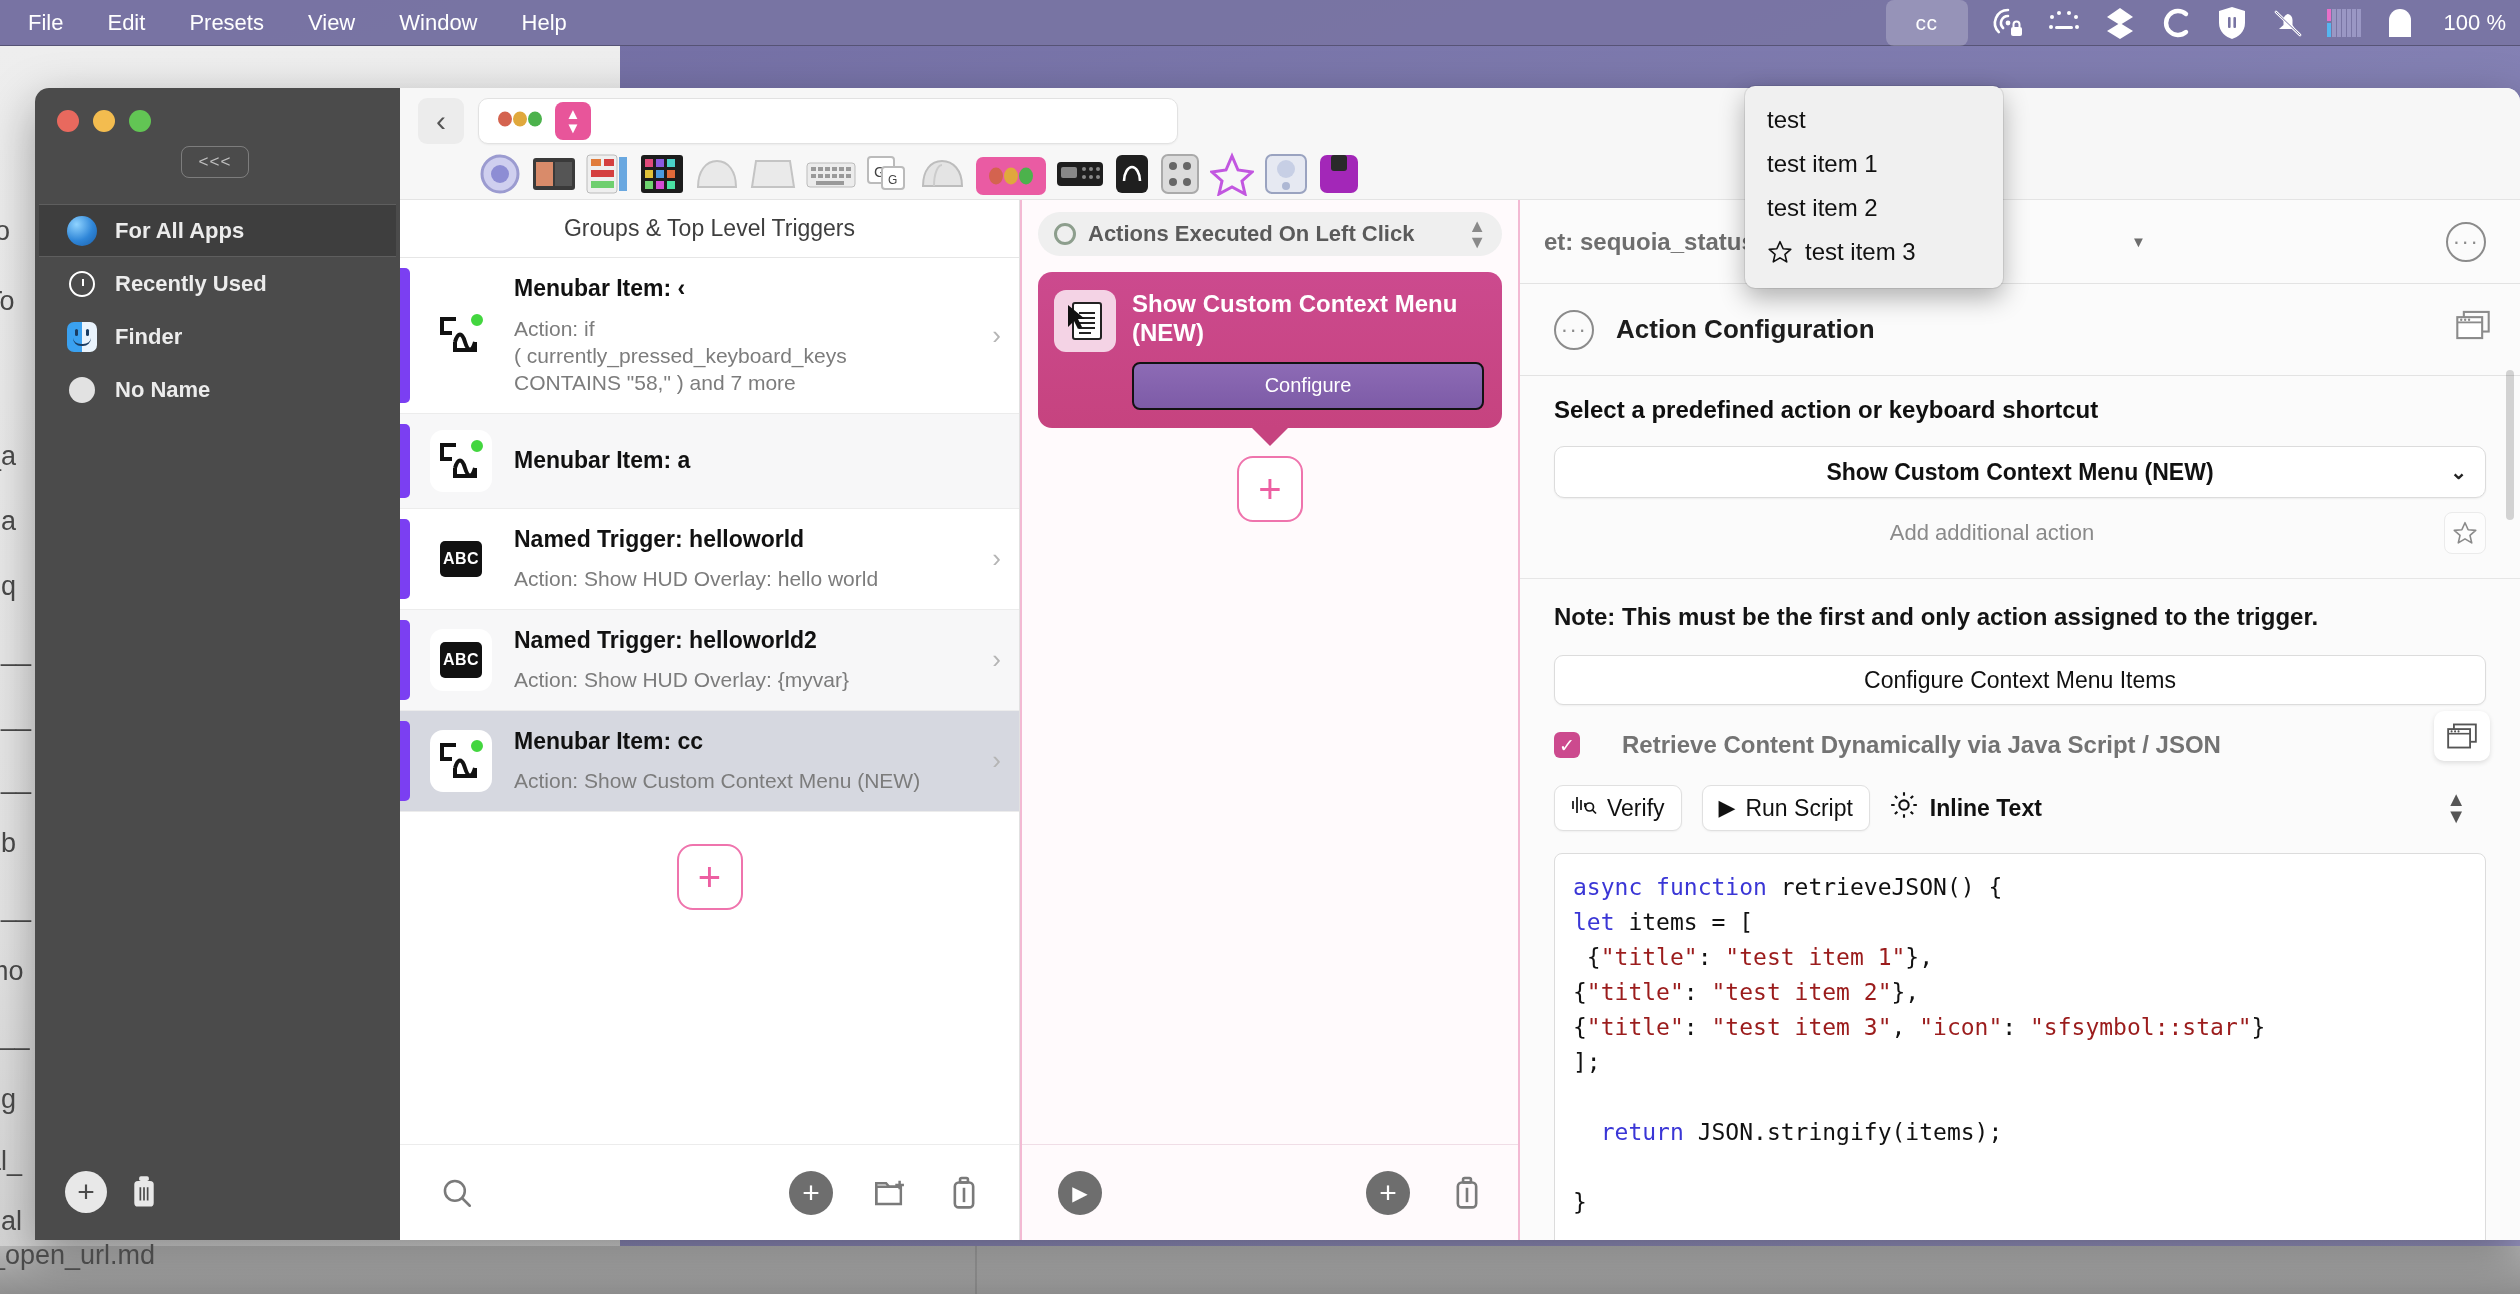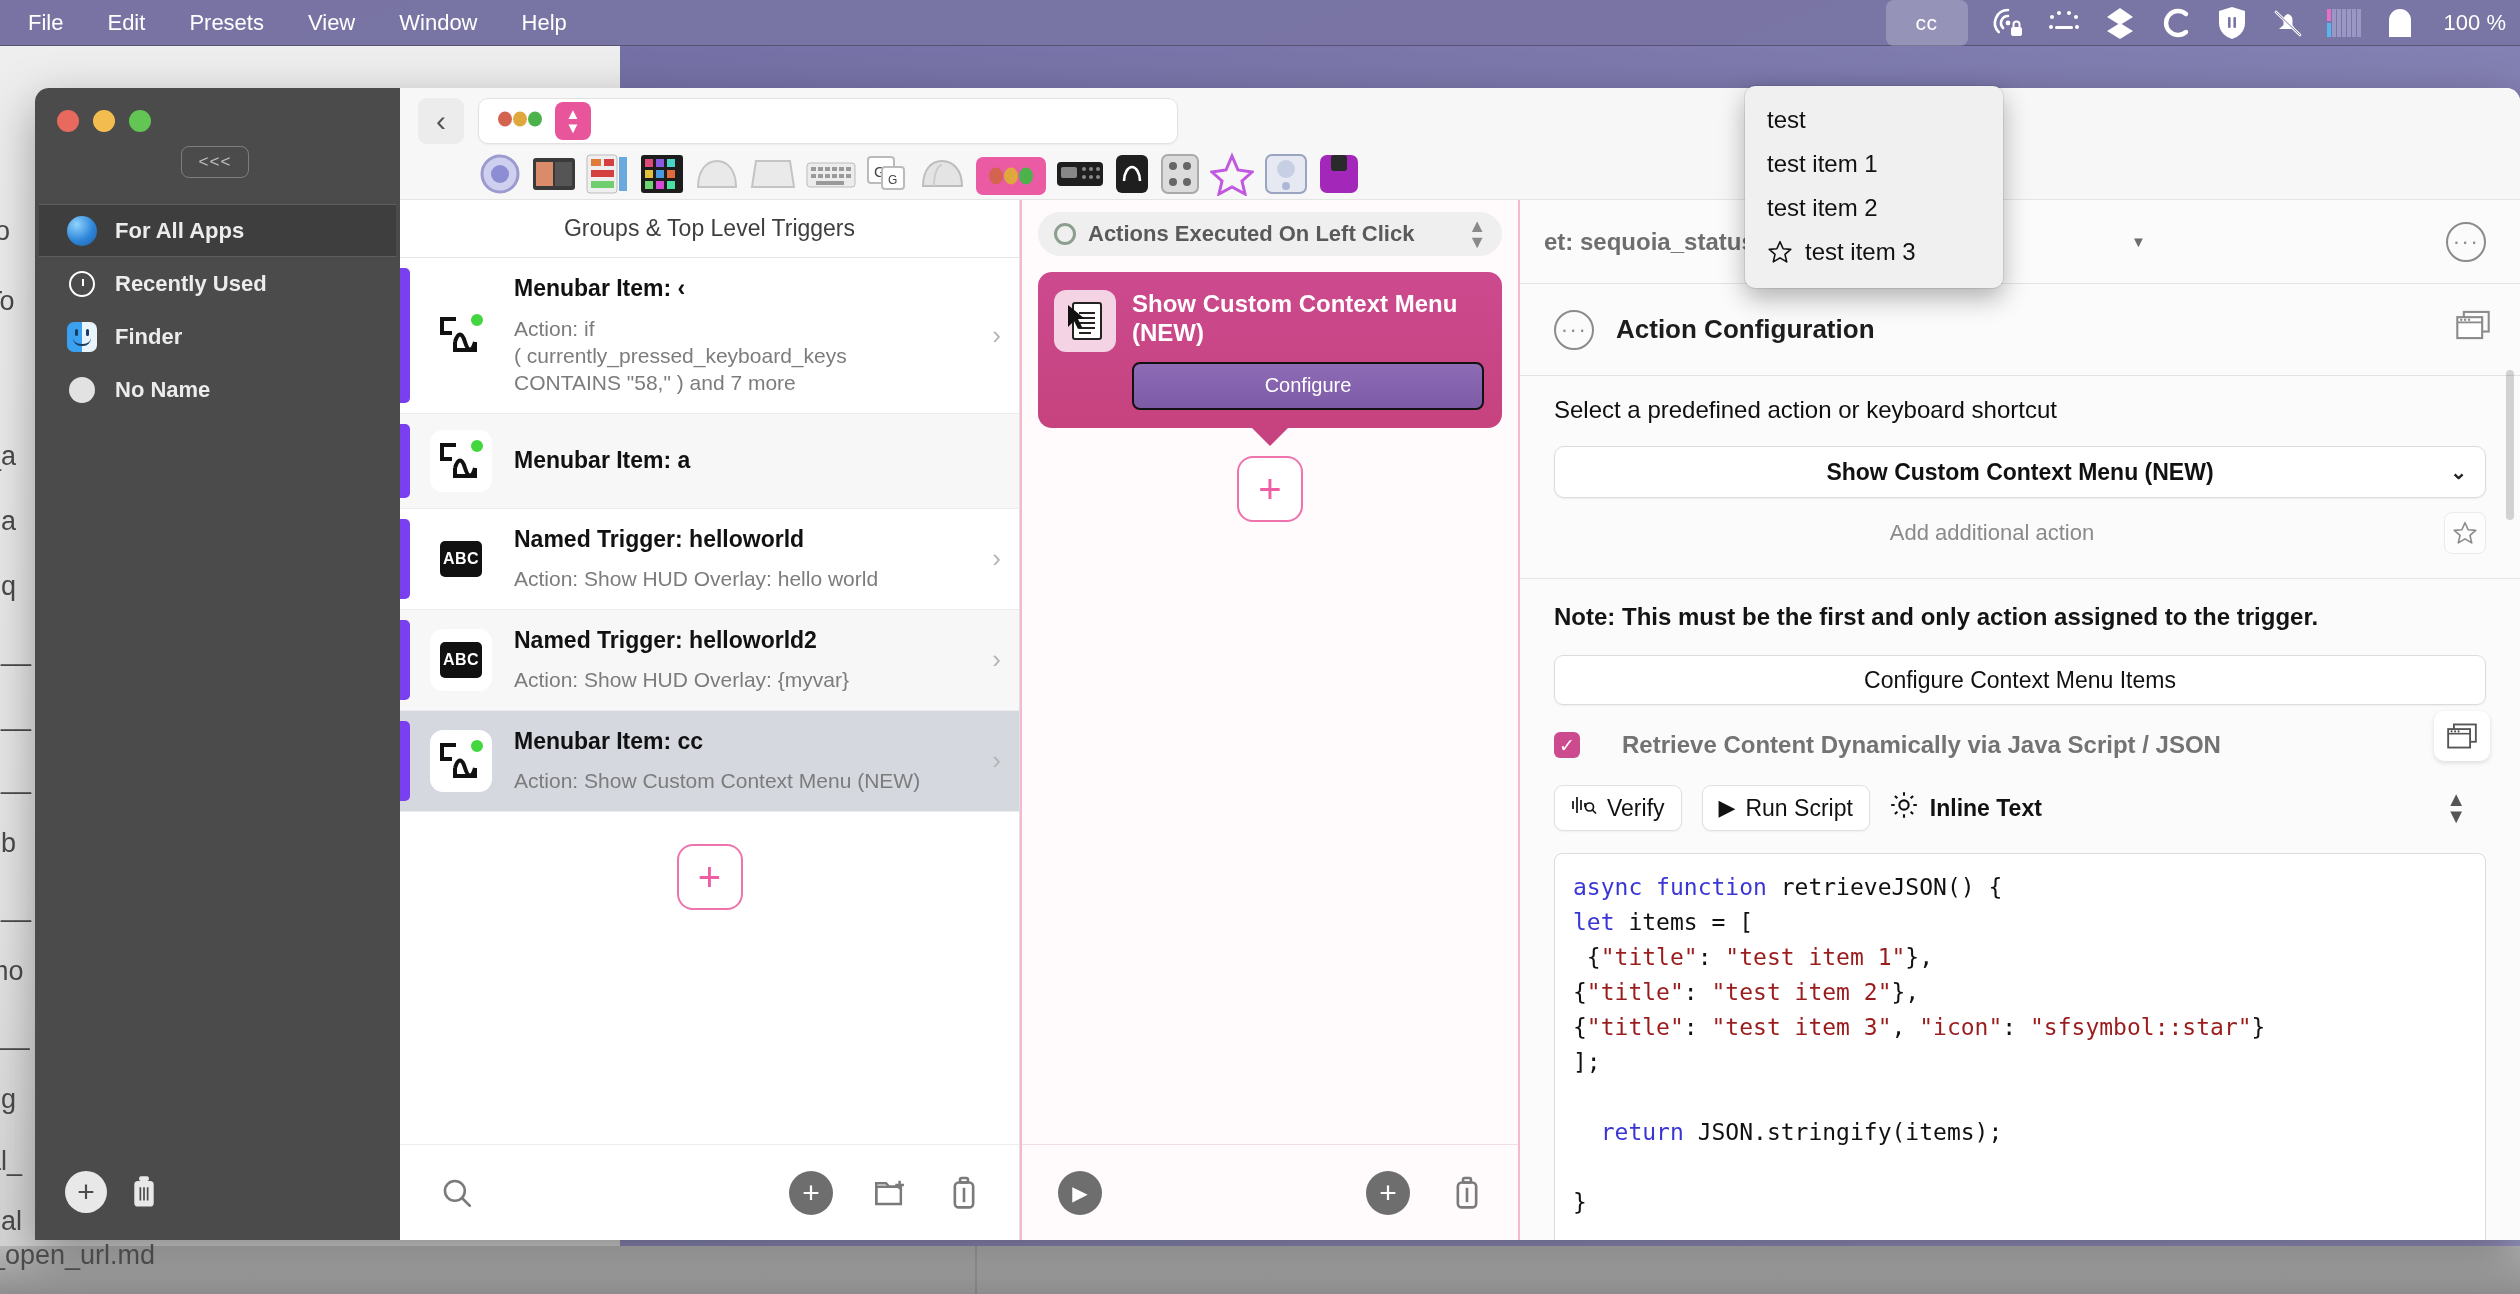--- a/index.html
+++ b/index.html
@@ -210,21 +210,21 @@
     letter-spacing: 1.5px; line-height: 0;
   }
   .cfg-section-head {
     height: 92px; display: flex; align-items: center; gap: 22px; padding: 0 34px;
     border-bottom: 1px solid #e3e3e3; position: relative;
   }
   .cfg-section-head .ttl { font-size: 26px; font-weight: bold; color: #1d1d1d; }
   .win-ico { position: absolute; right: 30px; top: 26px; color: #8b8b8b; }
   .cfg-body { flex: 1; overflow: hidden; padding: 0; }
   .sel-block { padding: 20px 34px 8px 34px; border-bottom: 1px solid #e6e6e6; }
-  .sel-lab { font-size: 24px; font-weight: normal; color: #0f0f0f; margin-bottom: 22px; }
+  .sel-lab { font-size: 24px; font-weight: bold; color: #0f0f0f; margin-bottom: 22px; }
   .sel-row { display: flex; align-items: center; gap: 14px; }
   .sel-box {
     flex: 1; height: 52px; background: #fff; border: 1px solid #dcdcdc; border-radius: 10px;
     box-shadow: 0 1px 2px rgba(0,0,0,0.06);
     display: flex; align-items: center; justify-content: center; position: relative;
     font-size: 23px; font-weight: bold; color: #111;
   }
   .sel-box .cv { position: absolute; right: 18px; color: #222; font-size: 20px; }
   .add-row { display: flex; align-items: center; gap: 14px; margin: 14px 0 16px 0; }
   .add-lab { flex: 1; text-align: center; font-size: 22px; color: #8a8a8a; }

